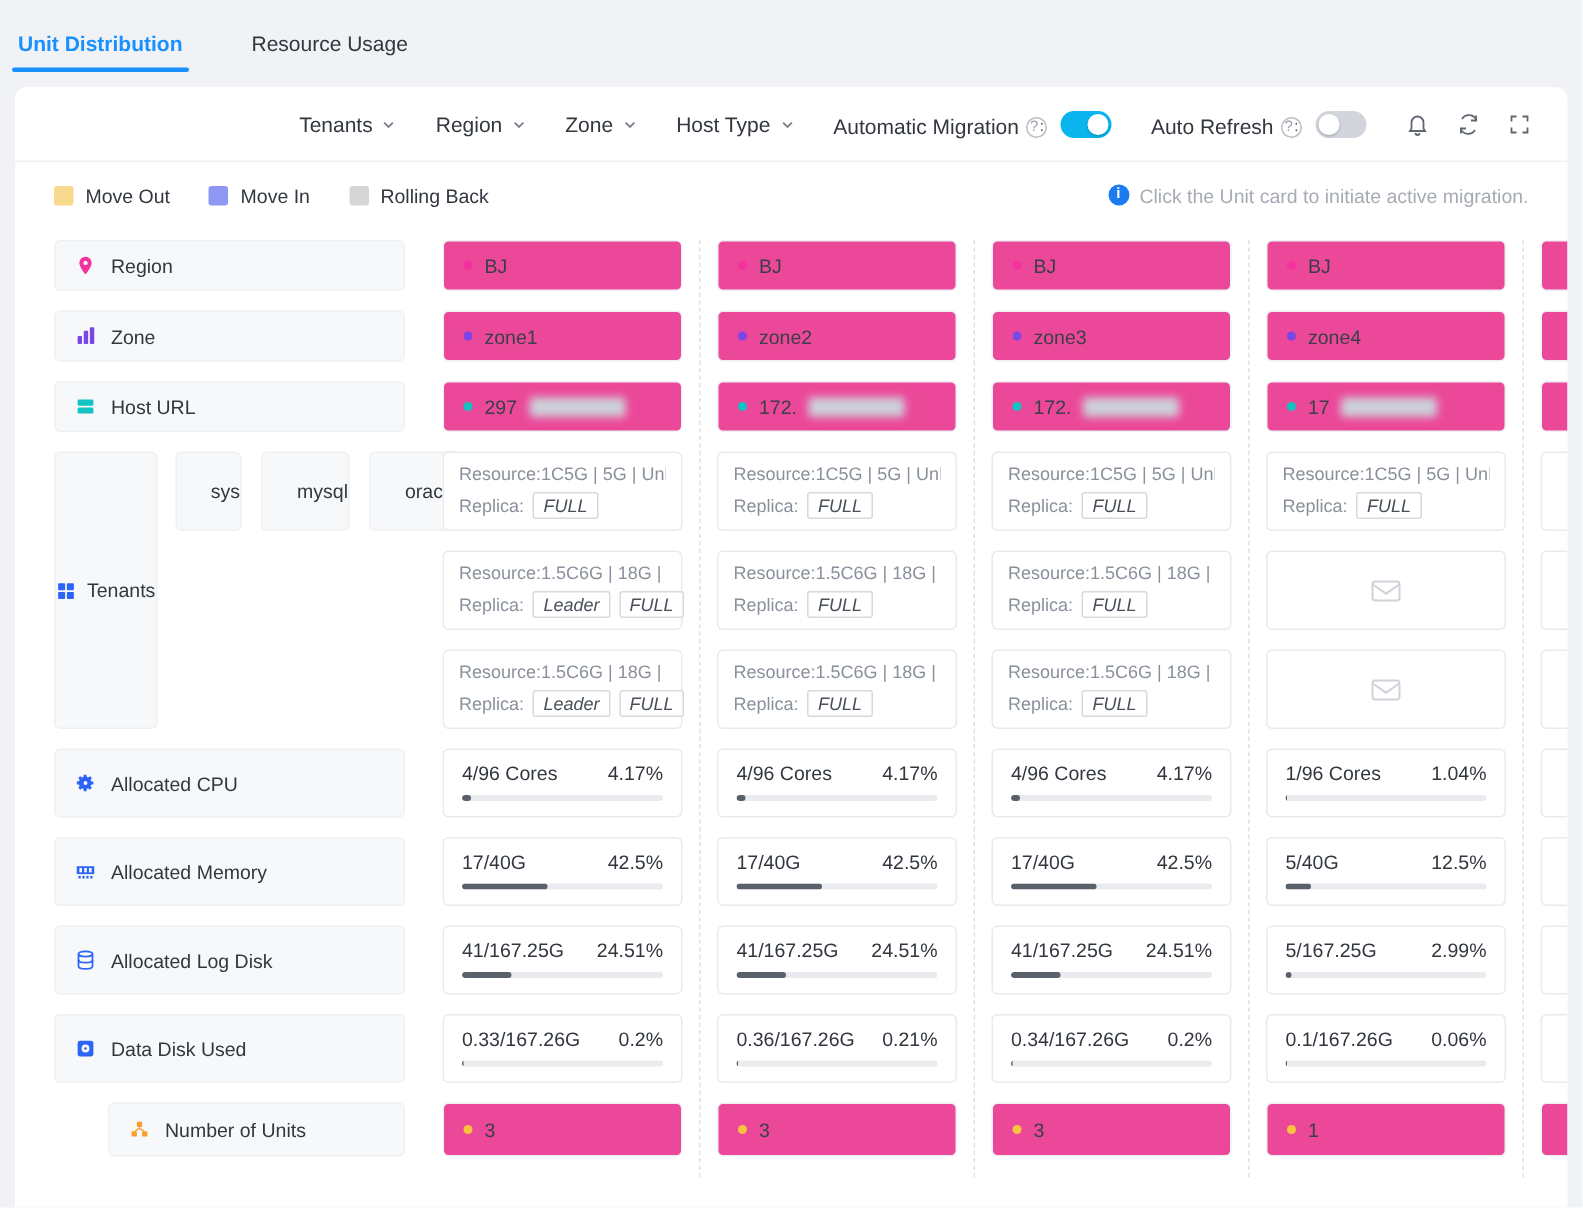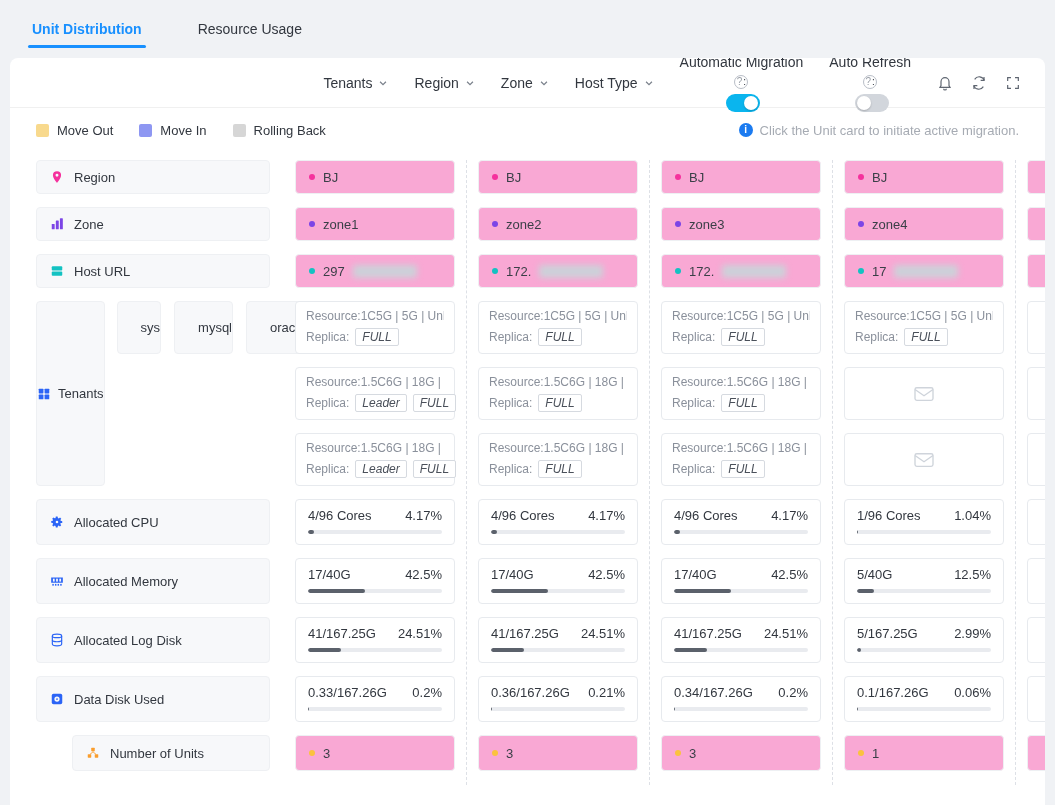--- a/index.html
+++ b/index.html
@@ -1,31 +1,31 @@
 <!DOCTYPE html>
 <html><head>
 <meta charset="utf-8">
 <style>
   * { box-sizing: border-box; margin: 0; padding: 0; }
   html,body { width:1055px; height:805px; overflow:hidden; }
   body { background:#f0f2f5; font-family:"Liberation Sans", sans-serif; color:#32373f; }
 
   
-  .tabbar { height:58px; display:flex; align-items:center; gap:40px; padding-left:24px; }
+  .tabbar { height:58px; display:flex; align-items:center; gap:30px; padding-left:4px; }
   .tab { position:relative; font-size:14px; color:#32373f; padding:18px 8px; cursor:pointer; }
   .tab.active { color:#1890ff; font-weight:bold; }
   .tab.active::after { content:""; position:absolute; left:4px; right:4px; bottom:7px; height:3px; background:#1890ff; border-radius:2px; }
 
   
   .panel { margin:0 10px; height:747px; background:#fff; border-radius:8px 8px 0 0; overflow:hidden; }
 
   
   .toolbar { height:50px; display:flex; align-items:center; justify-content:flex-end; gap:26px; padding:0 24px; border-bottom:1px solid #f0f0f0; }
   .filter { display:flex; align-items:center; gap:6px; font-size:14px; color:#32373f; cursor:pointer; }
-  .switch-group { display:flex; align-items:center; gap:5px; font-size:14px; color:#32373f;flex-direction:column; }
+  .switch-group { display:flex; align-items:flex-end; gap:5px; font-size:14px; color:#32373f; }
   .q-icon { width:14px; height:14px; border:1px solid #b9bec7; border-radius:50%; color:#9aa0a8; font-size:10px; line-height:12px; text-align:center; display:inline-block; }
   .q-icon::before { content:"?"; }
   .q-colon::after { content:":"; color:#32373f; margin-left:1px; }
   .toggle { position:relative; width:34px; height:18px; border-radius:9px; background:#d2d6dc; display:inline-block; margin-left:4px; cursor:pointer; }
   .toggle::after { content:""; position:absolute; top:2px; left:2px; width:14px; height:14px; border-radius:50%; background:#fff; box-shadow:0 1px 2px rgba(0,0,0,.2); transition:left .2s; }
   .toggle.on { background:#0ab5ee; }
   .toggle.on::after { left:18px; }
   .icon-group { display:flex; align-items:center; gap:18px; }
   .icon-btn { display:inline-flex; cursor:pointer; }
 
@@ -51,21 +51,21 @@
   .tenant-subs { flex:1; display:flex; flex-direction:row; gap:13px; }
   .tenant-sub { height:53px; background:#f7f8fa; border:1px solid #eef0f3; border-radius:4px; display:flex; align-items:center; padding-left:23px; font-size:13px; color:#32373f; }
 
   .cols { flex:1; display:flex; overflow:hidden; align-items:flex-start; }
   .data-col { width:160px; flex:0 0 160px; }
   .data-col > * { margin-bottom:13px; }
   .colsep { flex:0 0 23px; align-self:stretch; position:relative; height:625px; }
   .colsep::after { content:""; position:absolute; left:11px; top:0; bottom:0; border-left:1px dashed #dde0e6; }
 
   .cell { display:flex; align-items:center; gap:8px; border-radius:4px; font-size:13px; color:#3a3f47; }
-  .gray { background:#f9a8d4; border:1px solid #eef0f3; padding:0 13px; }
+  .gray { background:#ec4899; border:1px solid #eef0f3; padding:0 13px; }
   .h34 { height:34px; } .h36 { height:36px; }
   .dot { width:6px; height:6px; border-radius:50%; display:inline-block; flex:0 0 6px; }
   .dot-region { background:#f5319d; }
   .dot-zone { background:#7c45e6; }
   .dot-host { background:#13c2c2; }
   .dot-unit { background:#fbc23e; }
   .redacted { display:inline-block; width:64px; height:13px; background:#ccd1d9; border-radius:2px; filter:blur(3px); }
 
   .unit-card { height:53px; background:#fff; border:1px solid #e7eaee; border-radius:4px; padding:7px 10px; display:flex; flex-direction:column; justify-content:center; gap:5px; cursor:pointer; }
   .u-res { font-size:12px; color:#8a909b; white-space:nowrap; overflow:hidden; }

